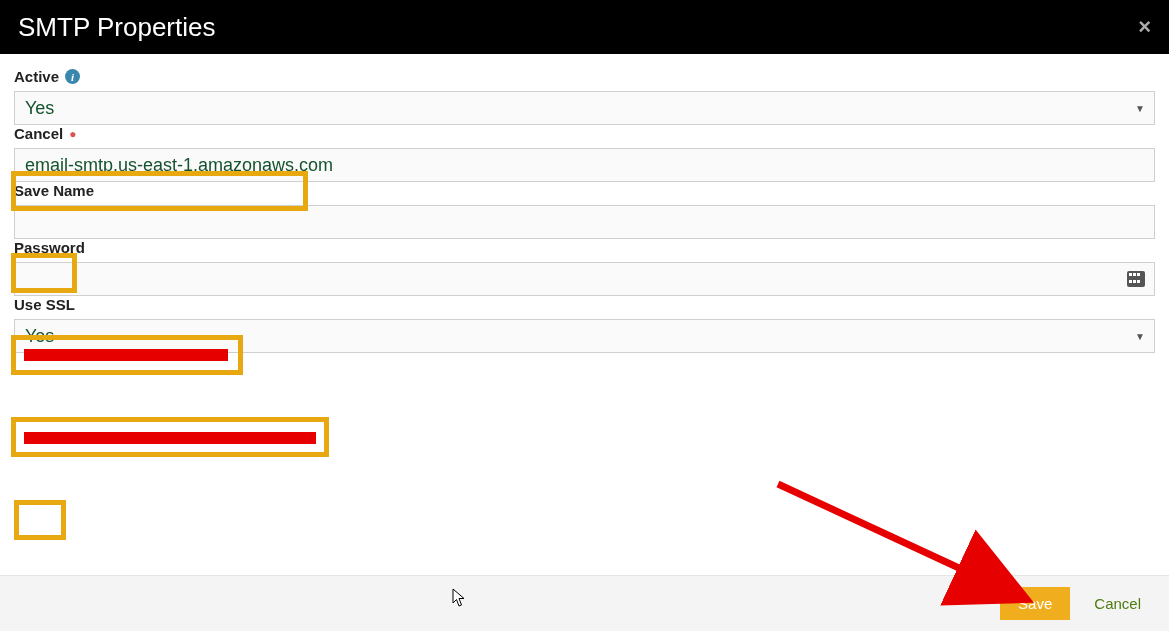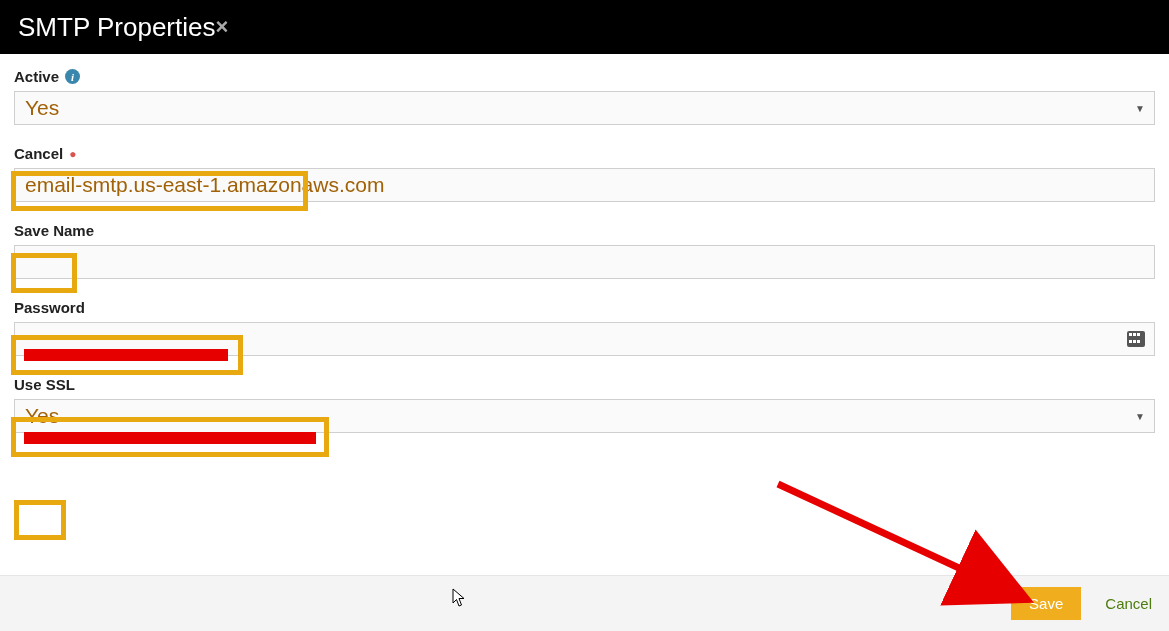--- a/index.html
+++ b/index.html
@@ -10,37 +10,38 @@
     height: 631px;
     overflow: hidden;
     position: relative;
   }
   .titlebar {
     background: #000000;
     color: #ffffff;
     height: 54px;
     display: flex;
     align-items: center;
+    justify-content: space-between;
     padding: 0 18px;
   }
   .titlebar h1 {
     font-size: 26px;
     font-weight: 400;
   }
   .close-x {
     color: #aaa;
     font-size: 22px;
     cursor: pointer;
     font-weight: bold;
   }
   .content {
     padding: 14px 14px 0 14px;
   }
   .field-group {
-    margin-bottom: 20px;
+    margin-bottom: 0;
   }
   .field-label {
     font-size: 15px;
     color: #222;
     font-weight: 600;
     display: flex;
     align-items: center;
     gap: 6px;
     margin-bottom: 6px;
   }
@@ -61,22 +62,22 @@
     font-style: italic;
     font-family: serif;
     font-weight: bold;
   }
   .text-input, .select-input {
     width: 100%;
     height: 34px;
     border: 1px solid #cfcfcf;
     background: #fafafa;
     padding: 0 10px;
-    font-size: 21px;
-    color: #a16207;
+    font-size: 18px;
+    color: #14532d;
     font-family: inherit;
     appearance: none;
   }
   .select-wrap {
     position: relative;
   }
   .select-caret {
     position: absolute;
     right: 10px;
     top: 50%;
@@ -121,21 +122,21 @@
   
   .footer {
     position: absolute;
     left: 0; right: 0; bottom: 0;
     height: 56px;
     background: #f4f4f4;
     border-top: 1px solid #e5e5e5;
     display: flex;
     align-items: center;
     justify-content: flex-end;
-    padding: 0 17px;
+    padding: 0 28px;
     gap: 24px;
   }
   .btn-save {
     background: #f0ad1e;
     color: #fff;
     border: none;
     padding: 8px 18px;
     font-size: 15px;
     cursor: pointer;
   }

